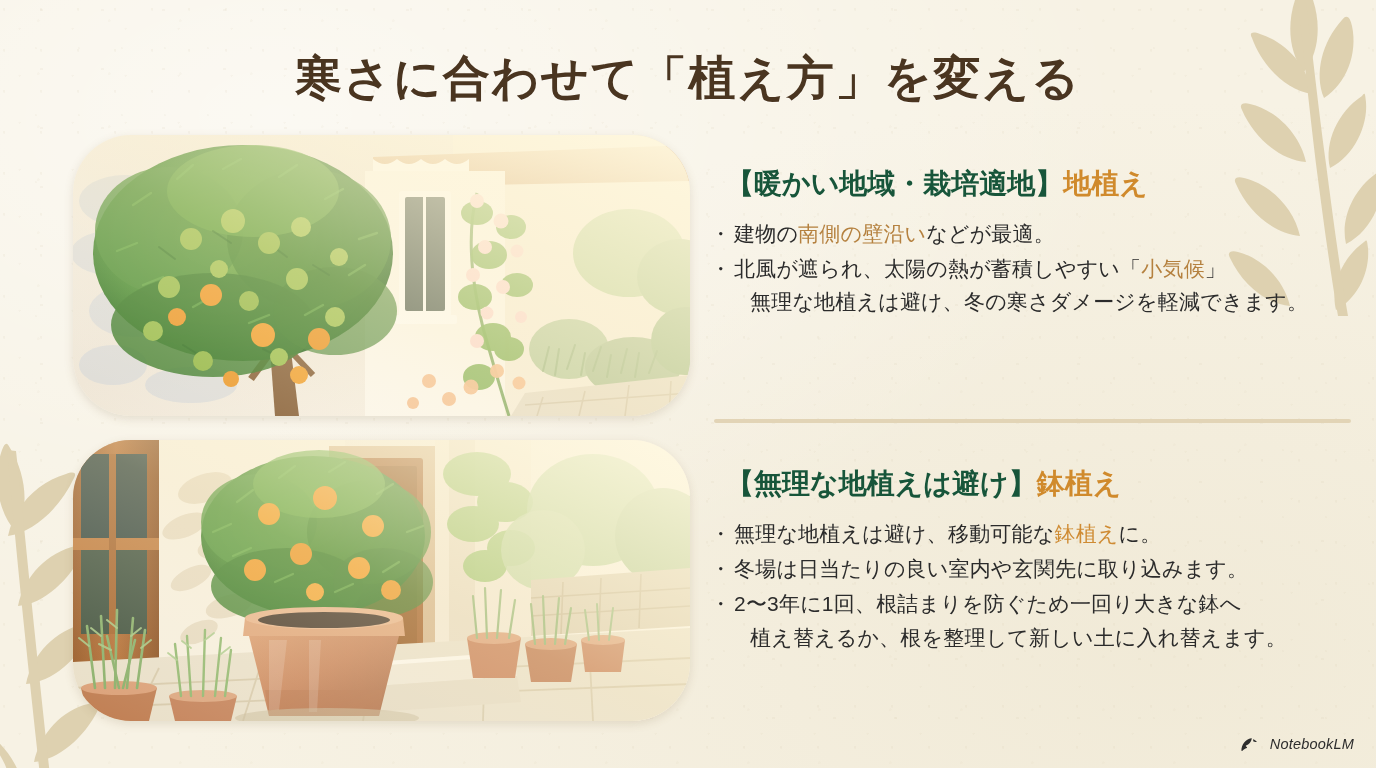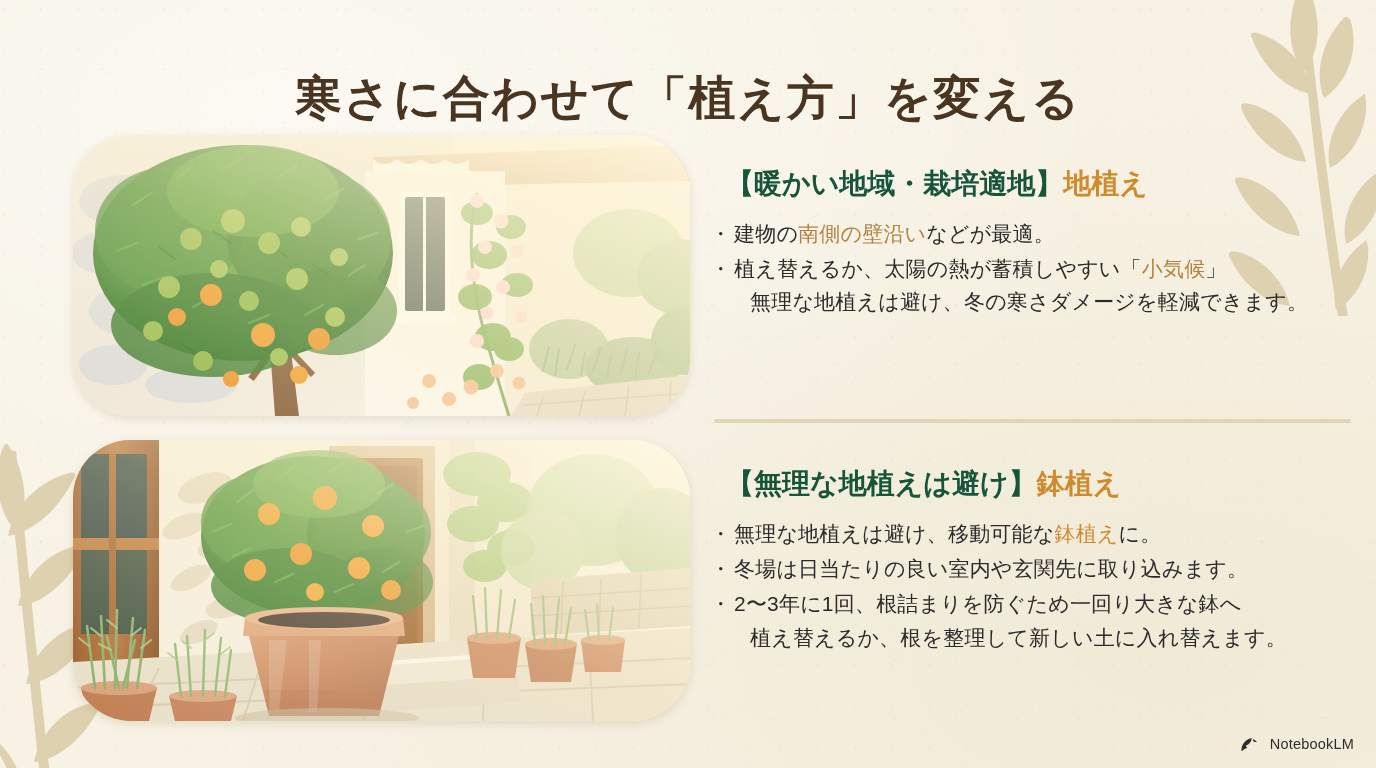--- a/index.html
+++ b/index.html
@@ -53,21 +53,21 @@
   #leaf-left {
     bottom: -26px;
     left: -74px;
     width: 210px;
     height: 360px;
   }
 
   
   #title {
     position: absolute;
-    top: 36px;
+    top: 16px;
     left: 0;
     width: 1376px;
     text-align: center;
     font-size: 47px;
     font-weight: 700;
     letter-spacing: 1.5px;
     color: #4a3520;
     text-shadow: 0 1px 0 rgba(255,255,255,0.45);
     white-space: nowrap;
   }
@@ -163,20 +163,21 @@
   #watermark {
     position: absolute;
     right: 22px;
     bottom: 16px;
     display: flex;
     align-items: center;
     gap: 13px;
     color: #2d2d2d;
     font-size: 14.5px;
     letter-spacing: 0.2px;
+    font-style: italic;
   }
   #watermark svg { display: block; }
 </style>
 </head>
 <body>
 
 <div id="slide">
 
   <div id="grain"></div>
 
@@ -607,21 +608,21 @@
 
     <section class="section" id="section-warm">
       <h2 class="section-heading">
         <span class="heading-bracket">【暖かい地域・栽培適地】</span><span class="heading-accent">地植え</span>
       </h2>
       <ul class="bullets">
         <li>
           <span>建物の</span><span class="hl">南側の壁沿い</span><span>などが最適。</span>
         </li>
         <li>
-          <span>植え替えるか、太陽の熱が蓄積しやすい「</span><span class="hl">小気候</span><span>」</span>
+          <span>北風が遮られ、太陽の熱が蓄積しやすい「</span><span class="hl">小気候</span><span>」</span>
           <span class="cont">無理な地植えは避け、冬の寒さダメージを軽減できます。</span>
         </li>
       </ul>
     </section>
 
     <section class="section" id="section-cold">
       <h2 class="section-heading">
         <span class="heading-bracket">【無理な地植えは避け】</span><span class="heading-accent">鉢植え</span>
       </h2>
       <ul class="bullets">

